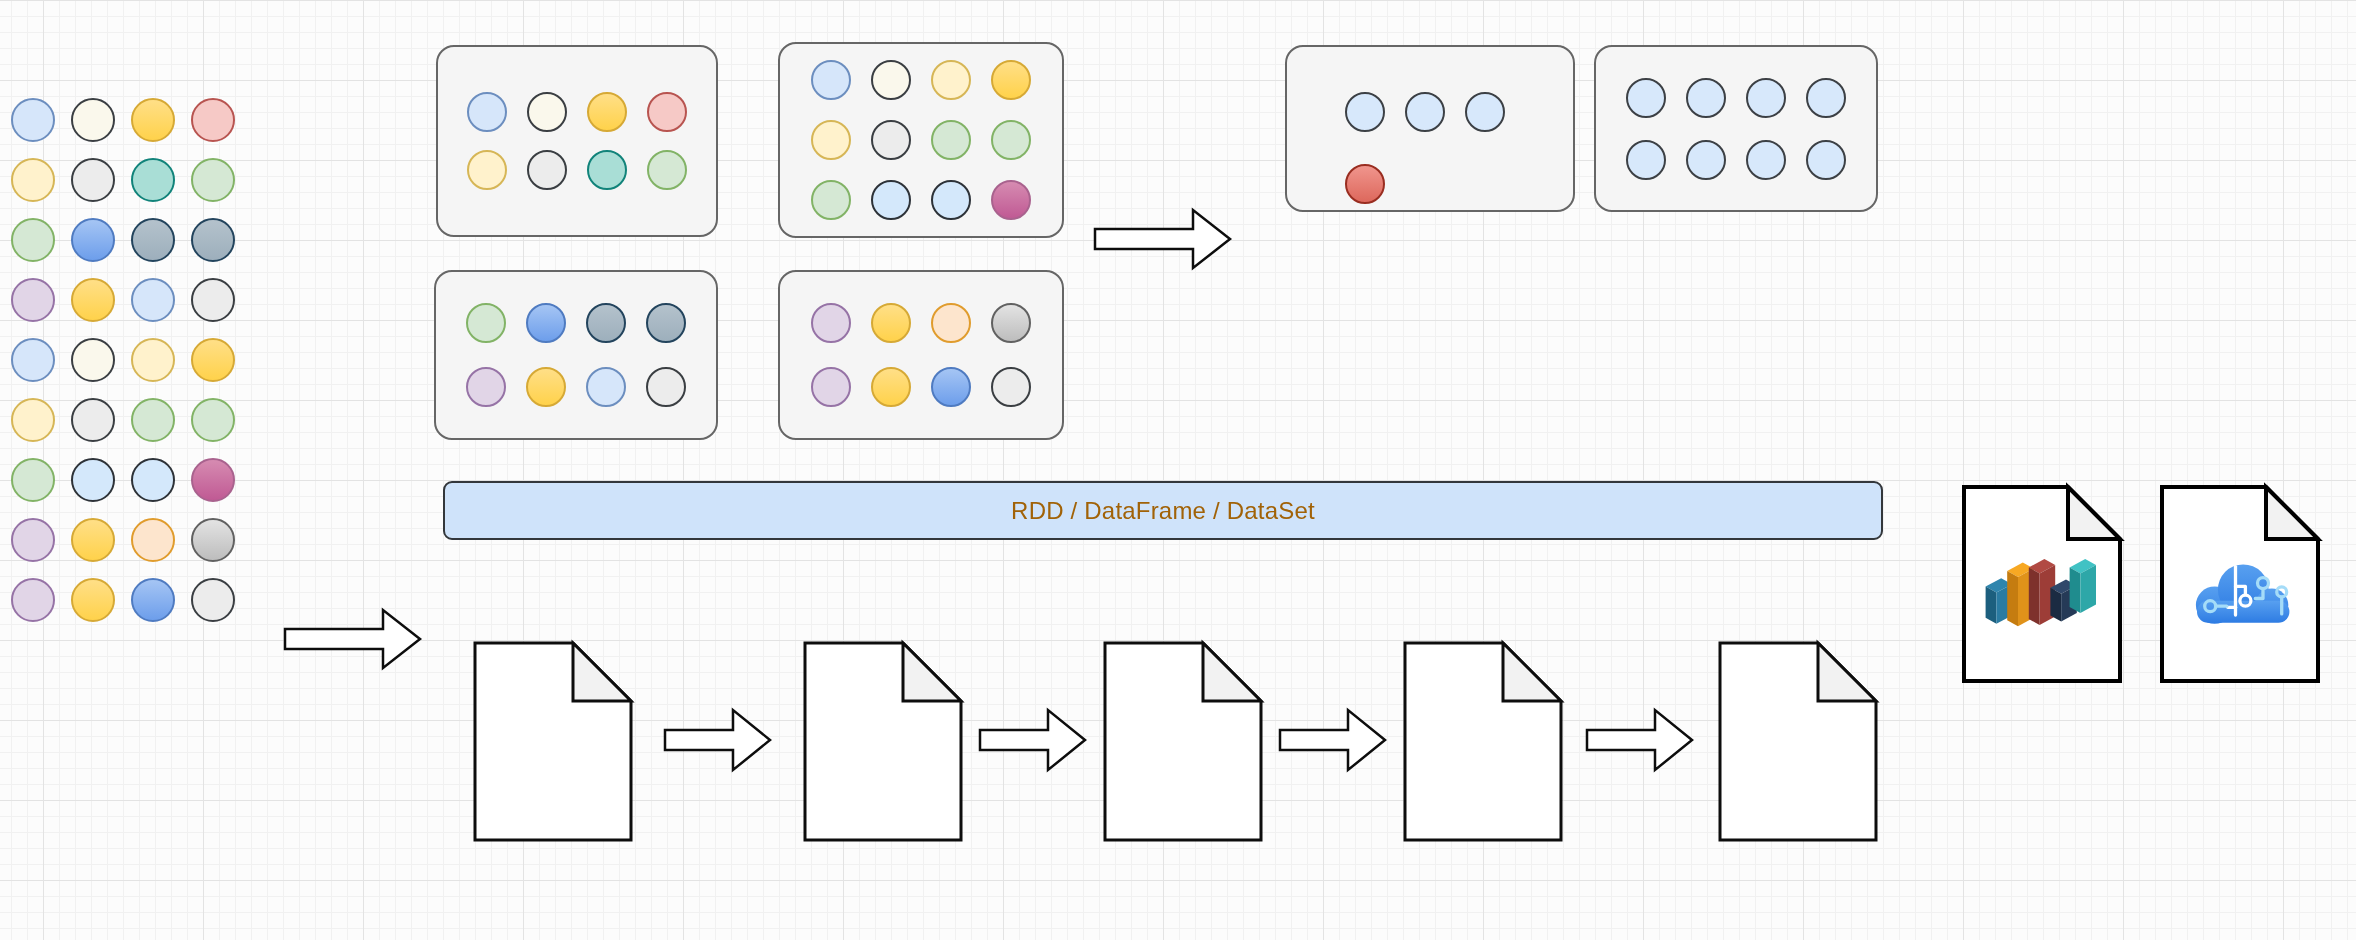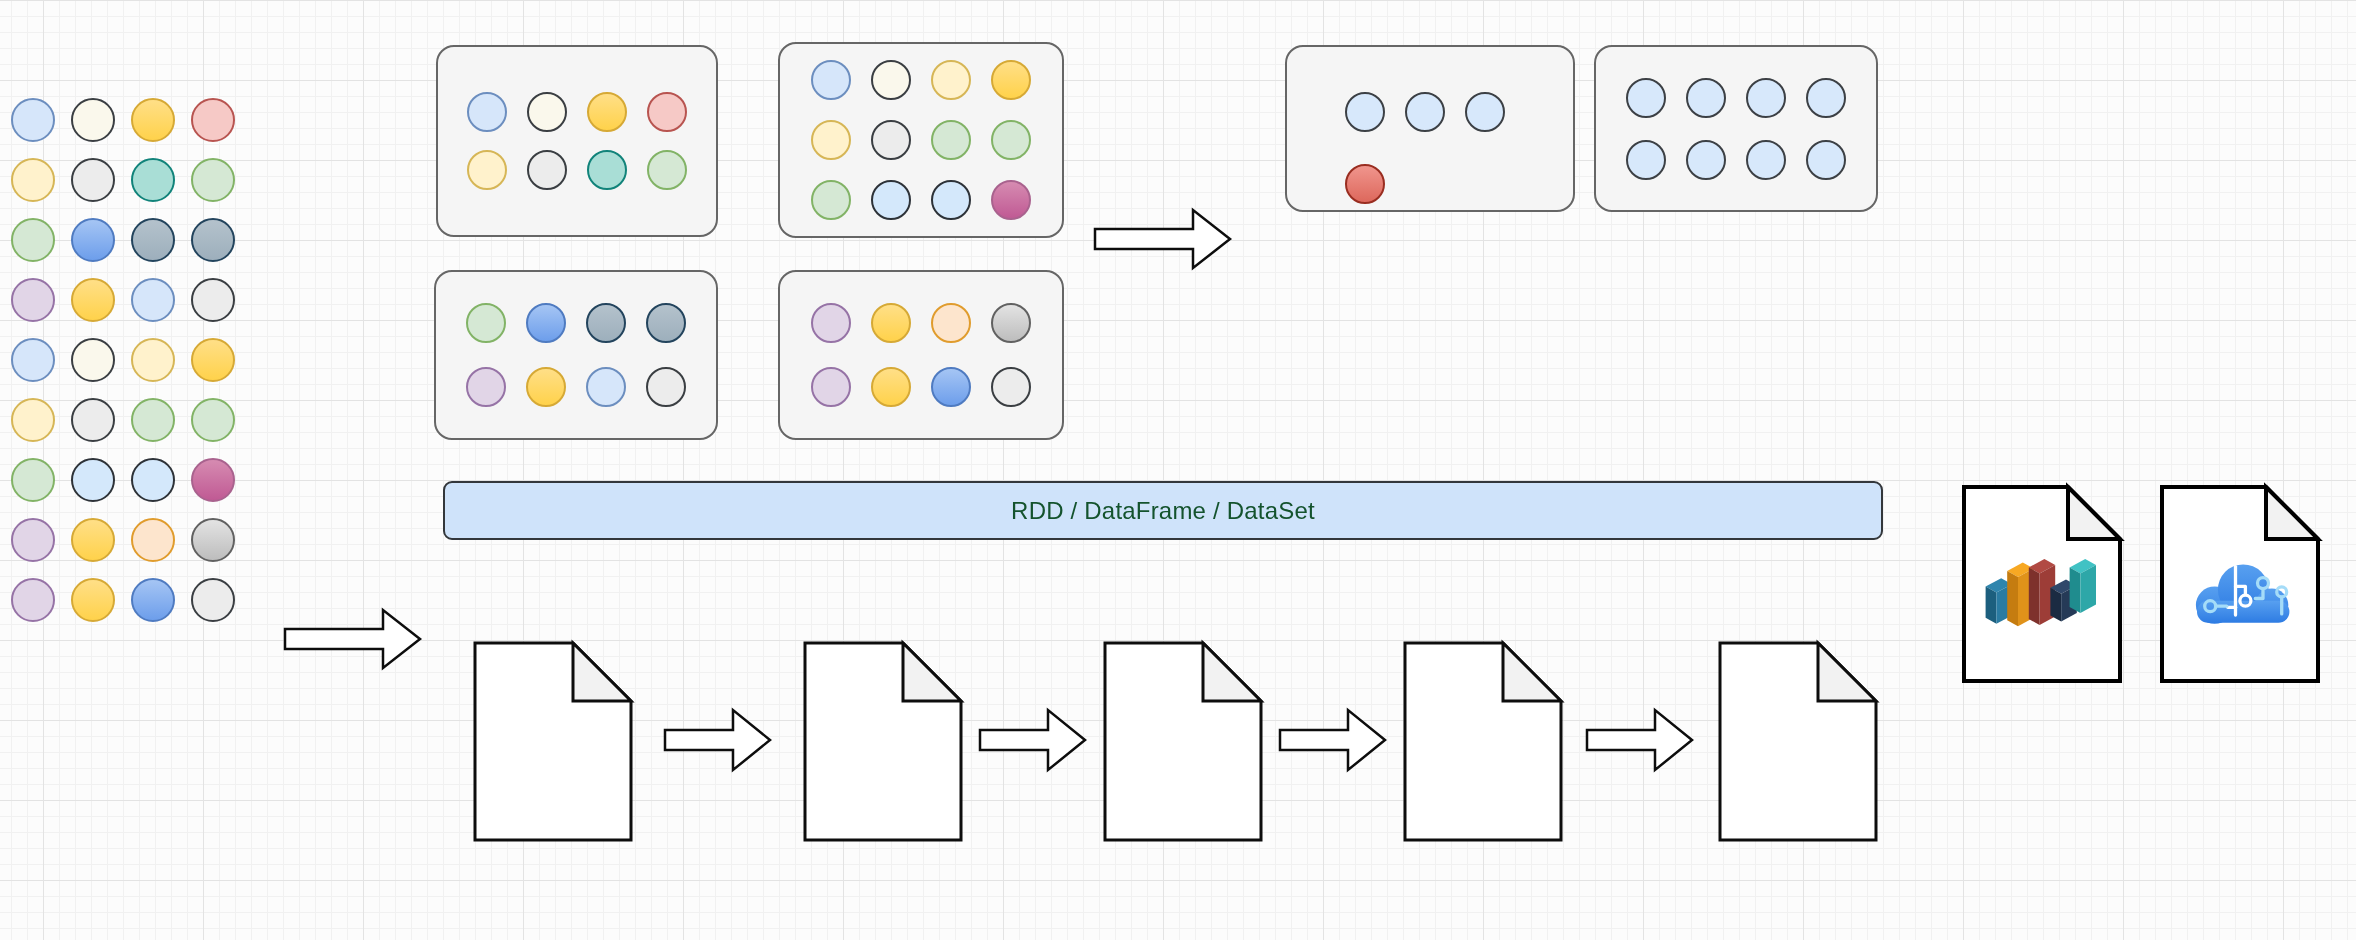--- a/index.html
+++ b/index.html
@@ -194,21 +194,21 @@
         <div class="circle-row" style="column-gap: 20px;">
           <div class="circle" style="height: 40px; width: 40px; background: rgb(215, 232, 251); border-color: rgb(60, 64, 69);"></div>
           <div class="circle" style="height: 40px; width: 40px; background: rgb(215, 232, 251); border-color: rgb(60, 64, 69);"></div>
           <div class="circle" style="height: 40px; width: 40px; background: rgb(215, 232, 251); border-color: rgb(60, 64, 69);"></div>
           <div class="circle" style="height: 40px; width: 40px; background: rgb(215, 232, 251); border-color: rgb(60, 64, 69);"></div>
         </div>
       </div>
   </div>
 
   <div class="rdd-bar" style="left: 443px; top: 481px; width: 1440px; height: 59px; background-color: rgb(207, 227, 250); border-color: rgb(51, 55, 59);">
-    <span style="color: #14532d;">RDD / DataFrame / DataSet</span>
+    <span style="color: #a16207;">RDD / DataFrame / DataSet</span>
   </div>
 
   <svg class="abs" style="left:283px;top:608px" width="140" height="62" viewBox="0 0 140 62">
     <polygon points="2,21 100,21 100,2 137,31 100,60 100,41 2,41" stroke-width="2.5" fill="#ffffff" stroke="#0d0d0d"></polygon>
   </svg>
 
   <svg class="abs doc-shape" style="left:473px;top:641px" width="160" height="201" viewBox="0 0 160 201">
     <path d="M2 2 H100 L158 60 V199 H2 Z" stroke-width="3" fill="#ffffff" stroke="#0d0d0d"></path>
     <path d="M100 2 L158 60 H100 Z" stroke-width="3" fill="#f2f2f2" stroke="#0d0d0d"></path>
   </svg>

